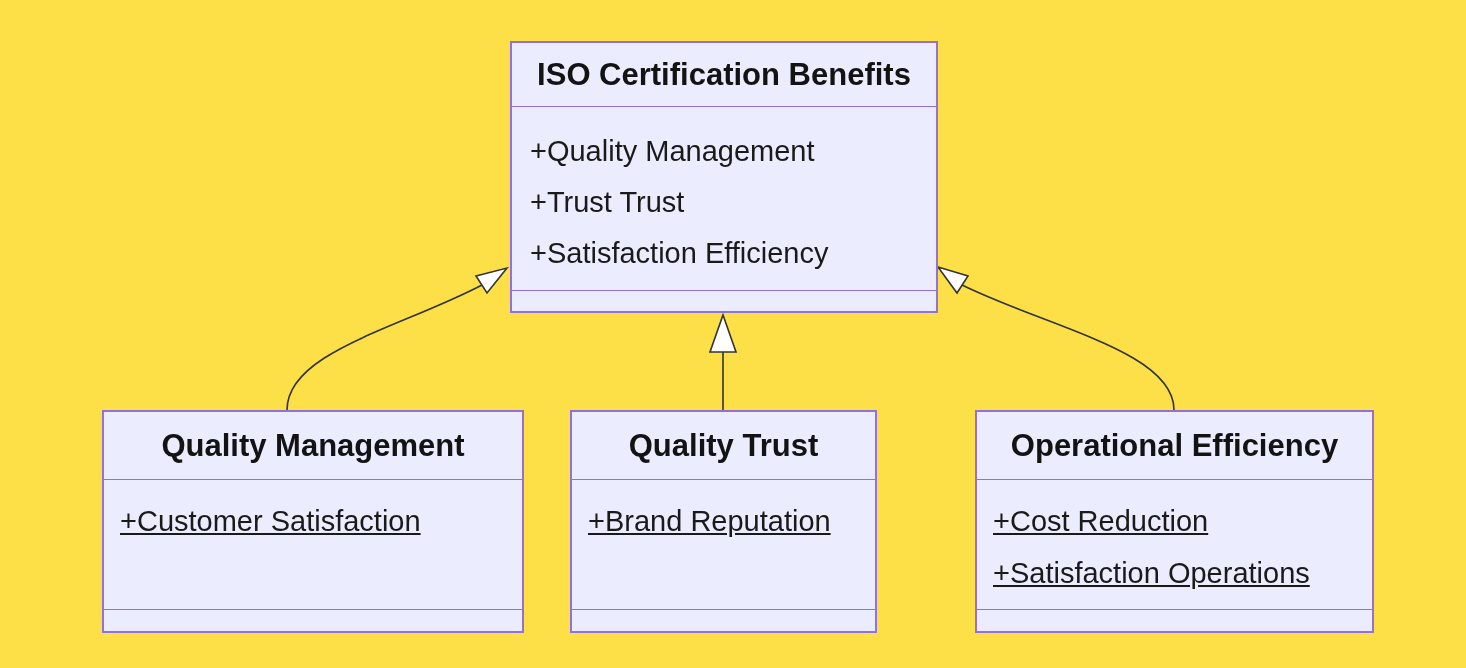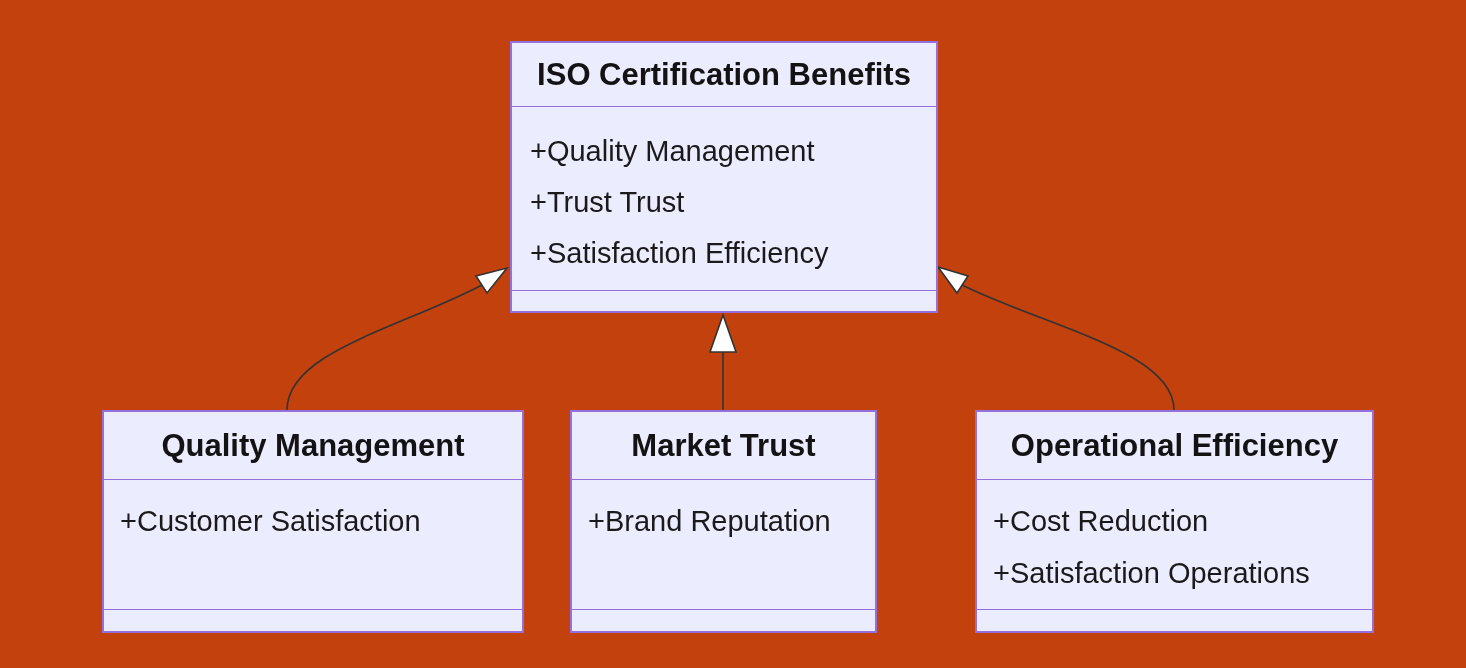--- a/index.html
+++ b/index.html
@@ -5,21 +5,21 @@
   html, body {
     margin: 0;
     padding: 0;
     background: #ffffff;
     font-family: "Liberation Sans", "DejaVu Sans", sans-serif;
   }
   .canvas {
     position: relative;
     width: 1466px;
     height: 668px;
-    background: #c2410c;
+    background: #fde047;
     overflow: hidden;
   }
   .edges {
     position: absolute;
     left: 0;
     top: 0;
     width: 1466px;
     height: 668px;
     pointer-events: none;
   }
@@ -55,21 +55,21 @@
   }
   
   #node-iso { left: 510px; top: 41px; width: 428px; height: 272px; }
   #node-iso .class-title { height: 64px; font-size: 31px; }
   #node-iso .class-attrs { padding: 19px 17px 0 18px; font-size: 29px; }
   #node-iso .class-attr { line-height: 51px; }
   #node-iso .class-methods { height: 20px; }
   
   .child { top: 410px; height: 223px; }
   .child .class-title { height: 68px; font-size: 31px; }
-  .child .class-attrs { padding: 15px 0 0 16px; font-size: 29px; }
+  .child .class-attrs { padding: 15px 0 0 16px; font-size: 29px; text-decoration: underline; }
   .child .class-attr { line-height: 52px; }
   .child .class-methods { height: 21px; }
   #node-quality { left: 102px; width: 422px; }
   #node-market { left: 570px; width: 307px; }
   #node-operational { left: 975px; width: 399px; }
   .edge-path {
     fill: none;
     stroke: #333333;
     stroke-width: 1.6px;
   }
@@ -115,21 +115,21 @@
 
   <div class="class-node child" id="node-quality">
     <div class="class-title">Quality Management</div>
     <div class="class-attrs">
       <div class="class-attr">+Customer Satisfaction</div>
     </div>
     <div class="class-methods"></div>
   </div>
 
   <div class="class-node child" id="node-market">
-    <div class="class-title">Market Trust</div>
+    <div class="class-title">Quality Trust</div>
     <div class="class-attrs">
       <div class="class-attr">+Brand Reputation</div>
     </div>
     <div class="class-methods"></div>
   </div>
 
   <div class="class-node child" id="node-operational">
     <div class="class-title">Operational Efficiency</div>
     <div class="class-attrs">
       <div class="class-attr">+Cost Reduction</div>

